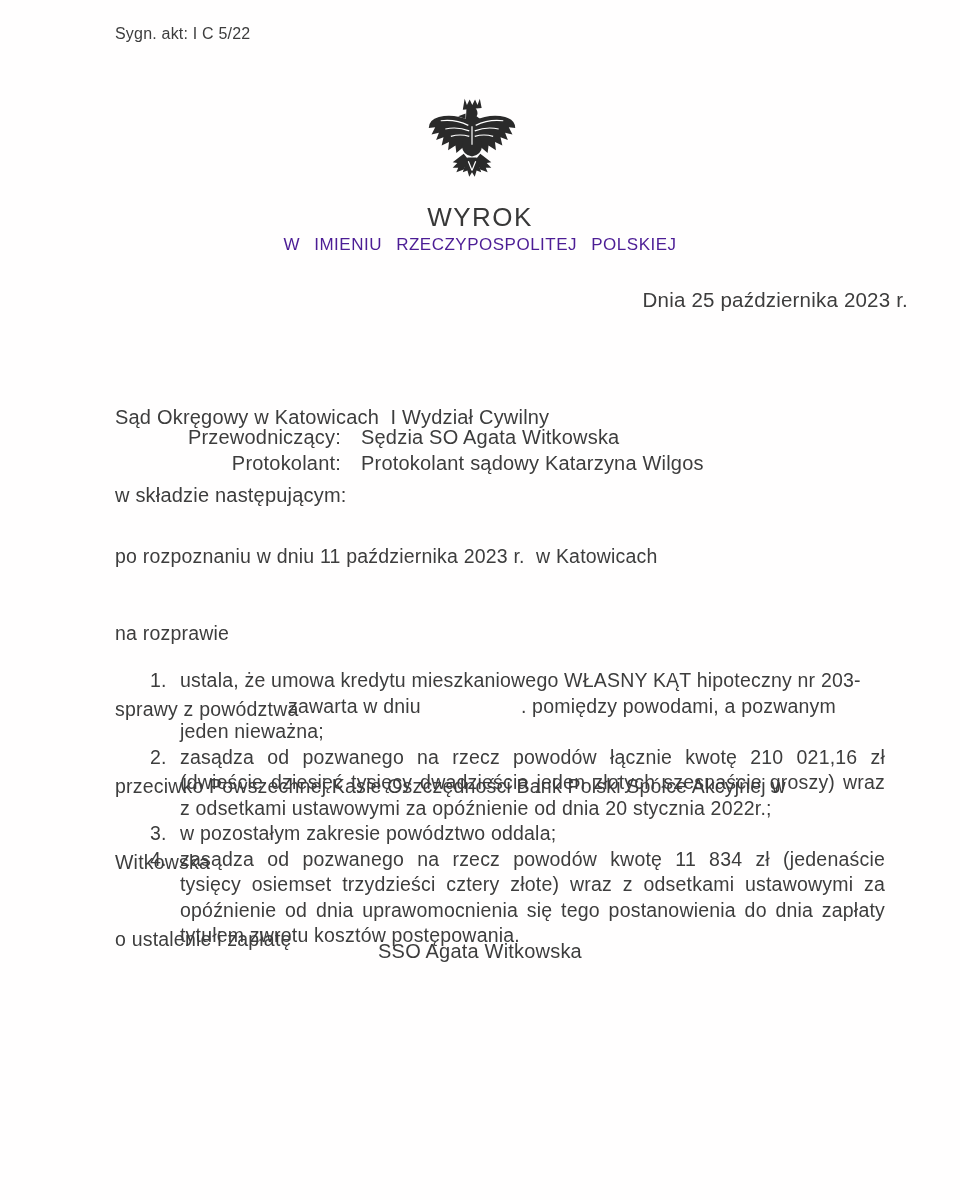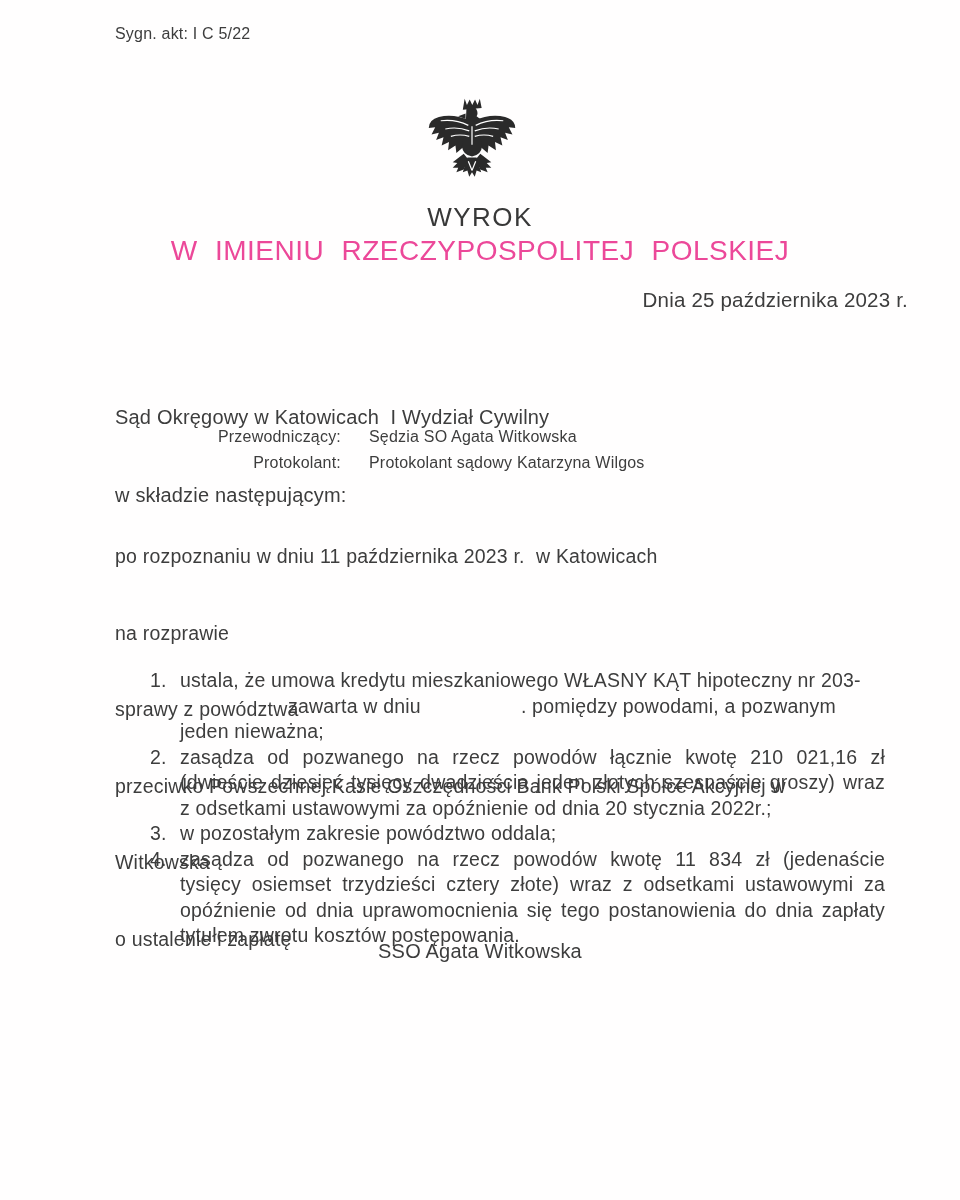--- a/index.html
+++ b/index.html
@@ -14,34 +14,34 @@
 
   .emblem { position:absolute; left:0; top:95px; width:100%; text-align:center; }
   .emblem svg { transform:translateX(-8px); }
 
   .title {
     position:absolute; top:202px; width:100%; text-align:center;
     font-size:26px; letter-spacing:1.5px; color:#383838;
   }
   .subtitle {
     position:absolute; top:235px; width:100%; text-align:center;
-    font-size:28px; letter-spacing:0.5px; word-spacing:9px; color:#ec4899;
+    font-size:17px; letter-spacing:0.5px; word-spacing:9px; color:#4c1d95;
   }
 
   .date-line { position:absolute; top:288px; right:52px; font-size:20.5px; }
 
   .court {
     position:absolute; left:115px; top:352px;
     font-size:20px; line-height:26px; white-space:pre-wrap;
   }
 
   .panel {
     position:absolute; left:155px; top:424px;
-    display:grid; grid-template-columns:186px auto; column-gap:28px;
-    font-size:16px; line-height:26px;
+    display:grid; grid-template-columns:186px auto; column-gap:20px;
+    font-size:20px; line-height:26px;
   }
   .panel .role { text-align:right; }
 
   .intro {
     position:absolute; left:115px; top:493px; width:800px;
     font-size:19.5px; line-height:25.5px; white-space:pre-wrap;
   }
 
   .rulings {
     position:absolute; left:150px; top:668px; width:735px;

